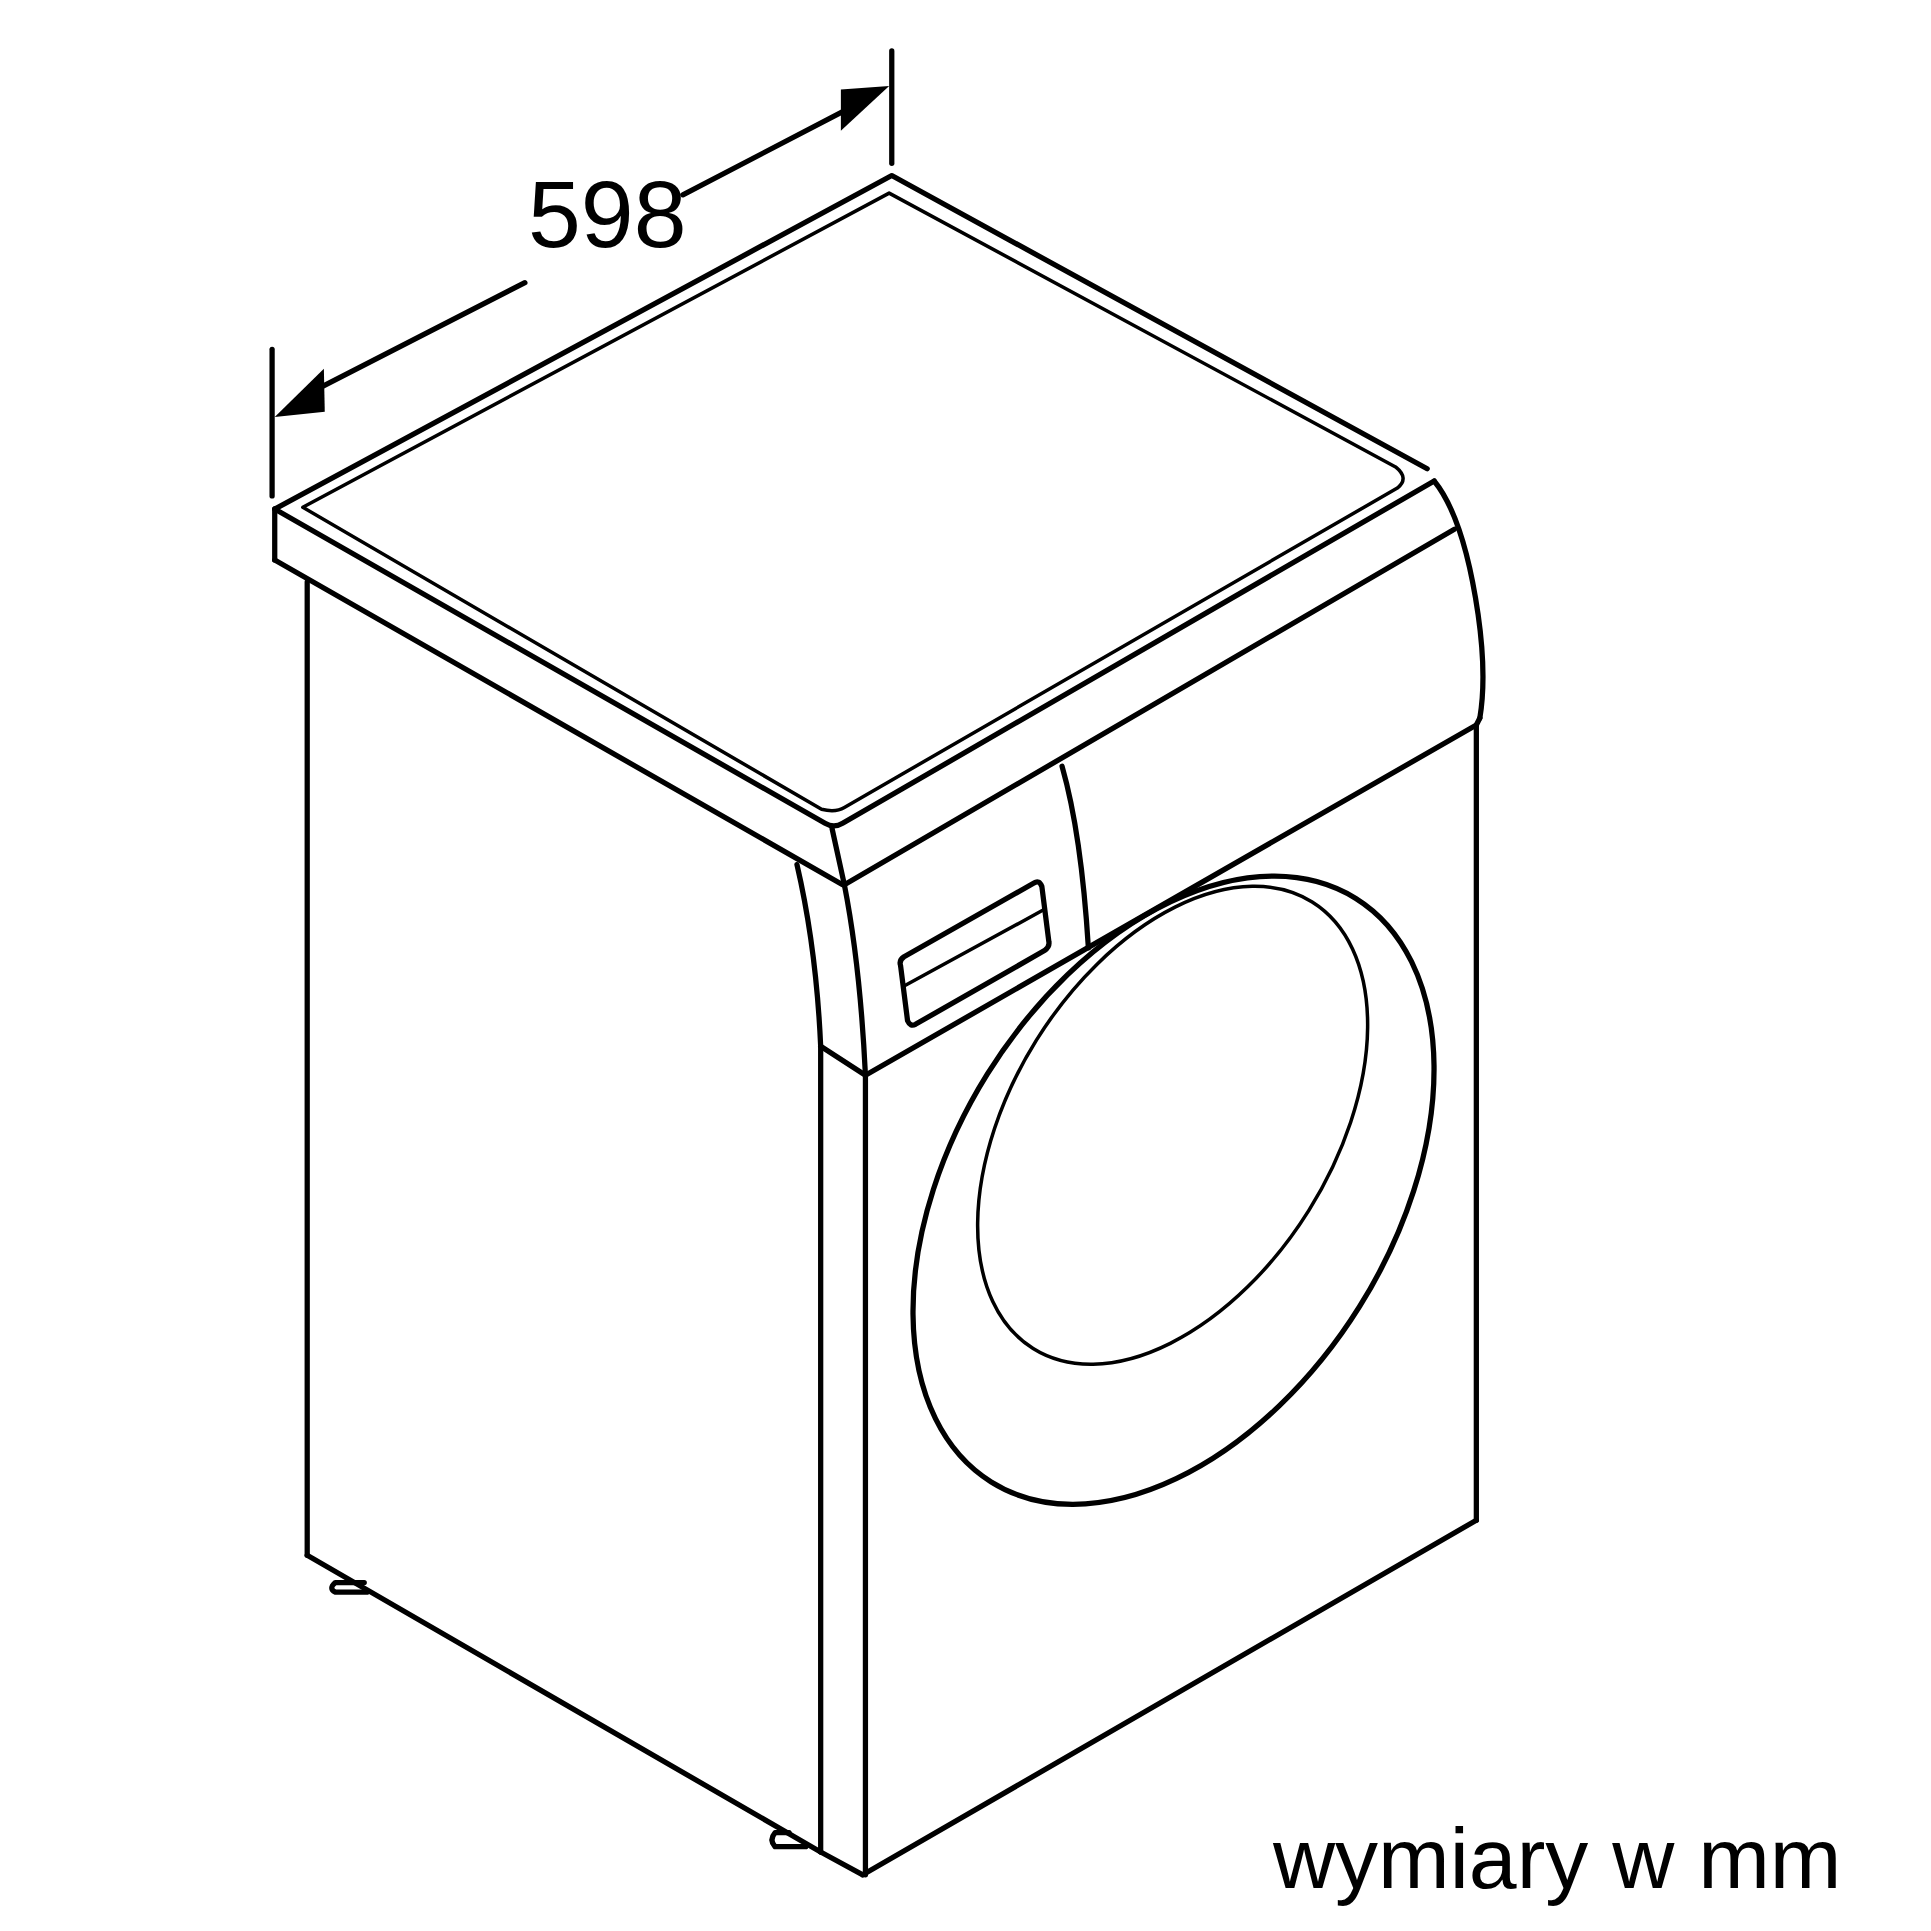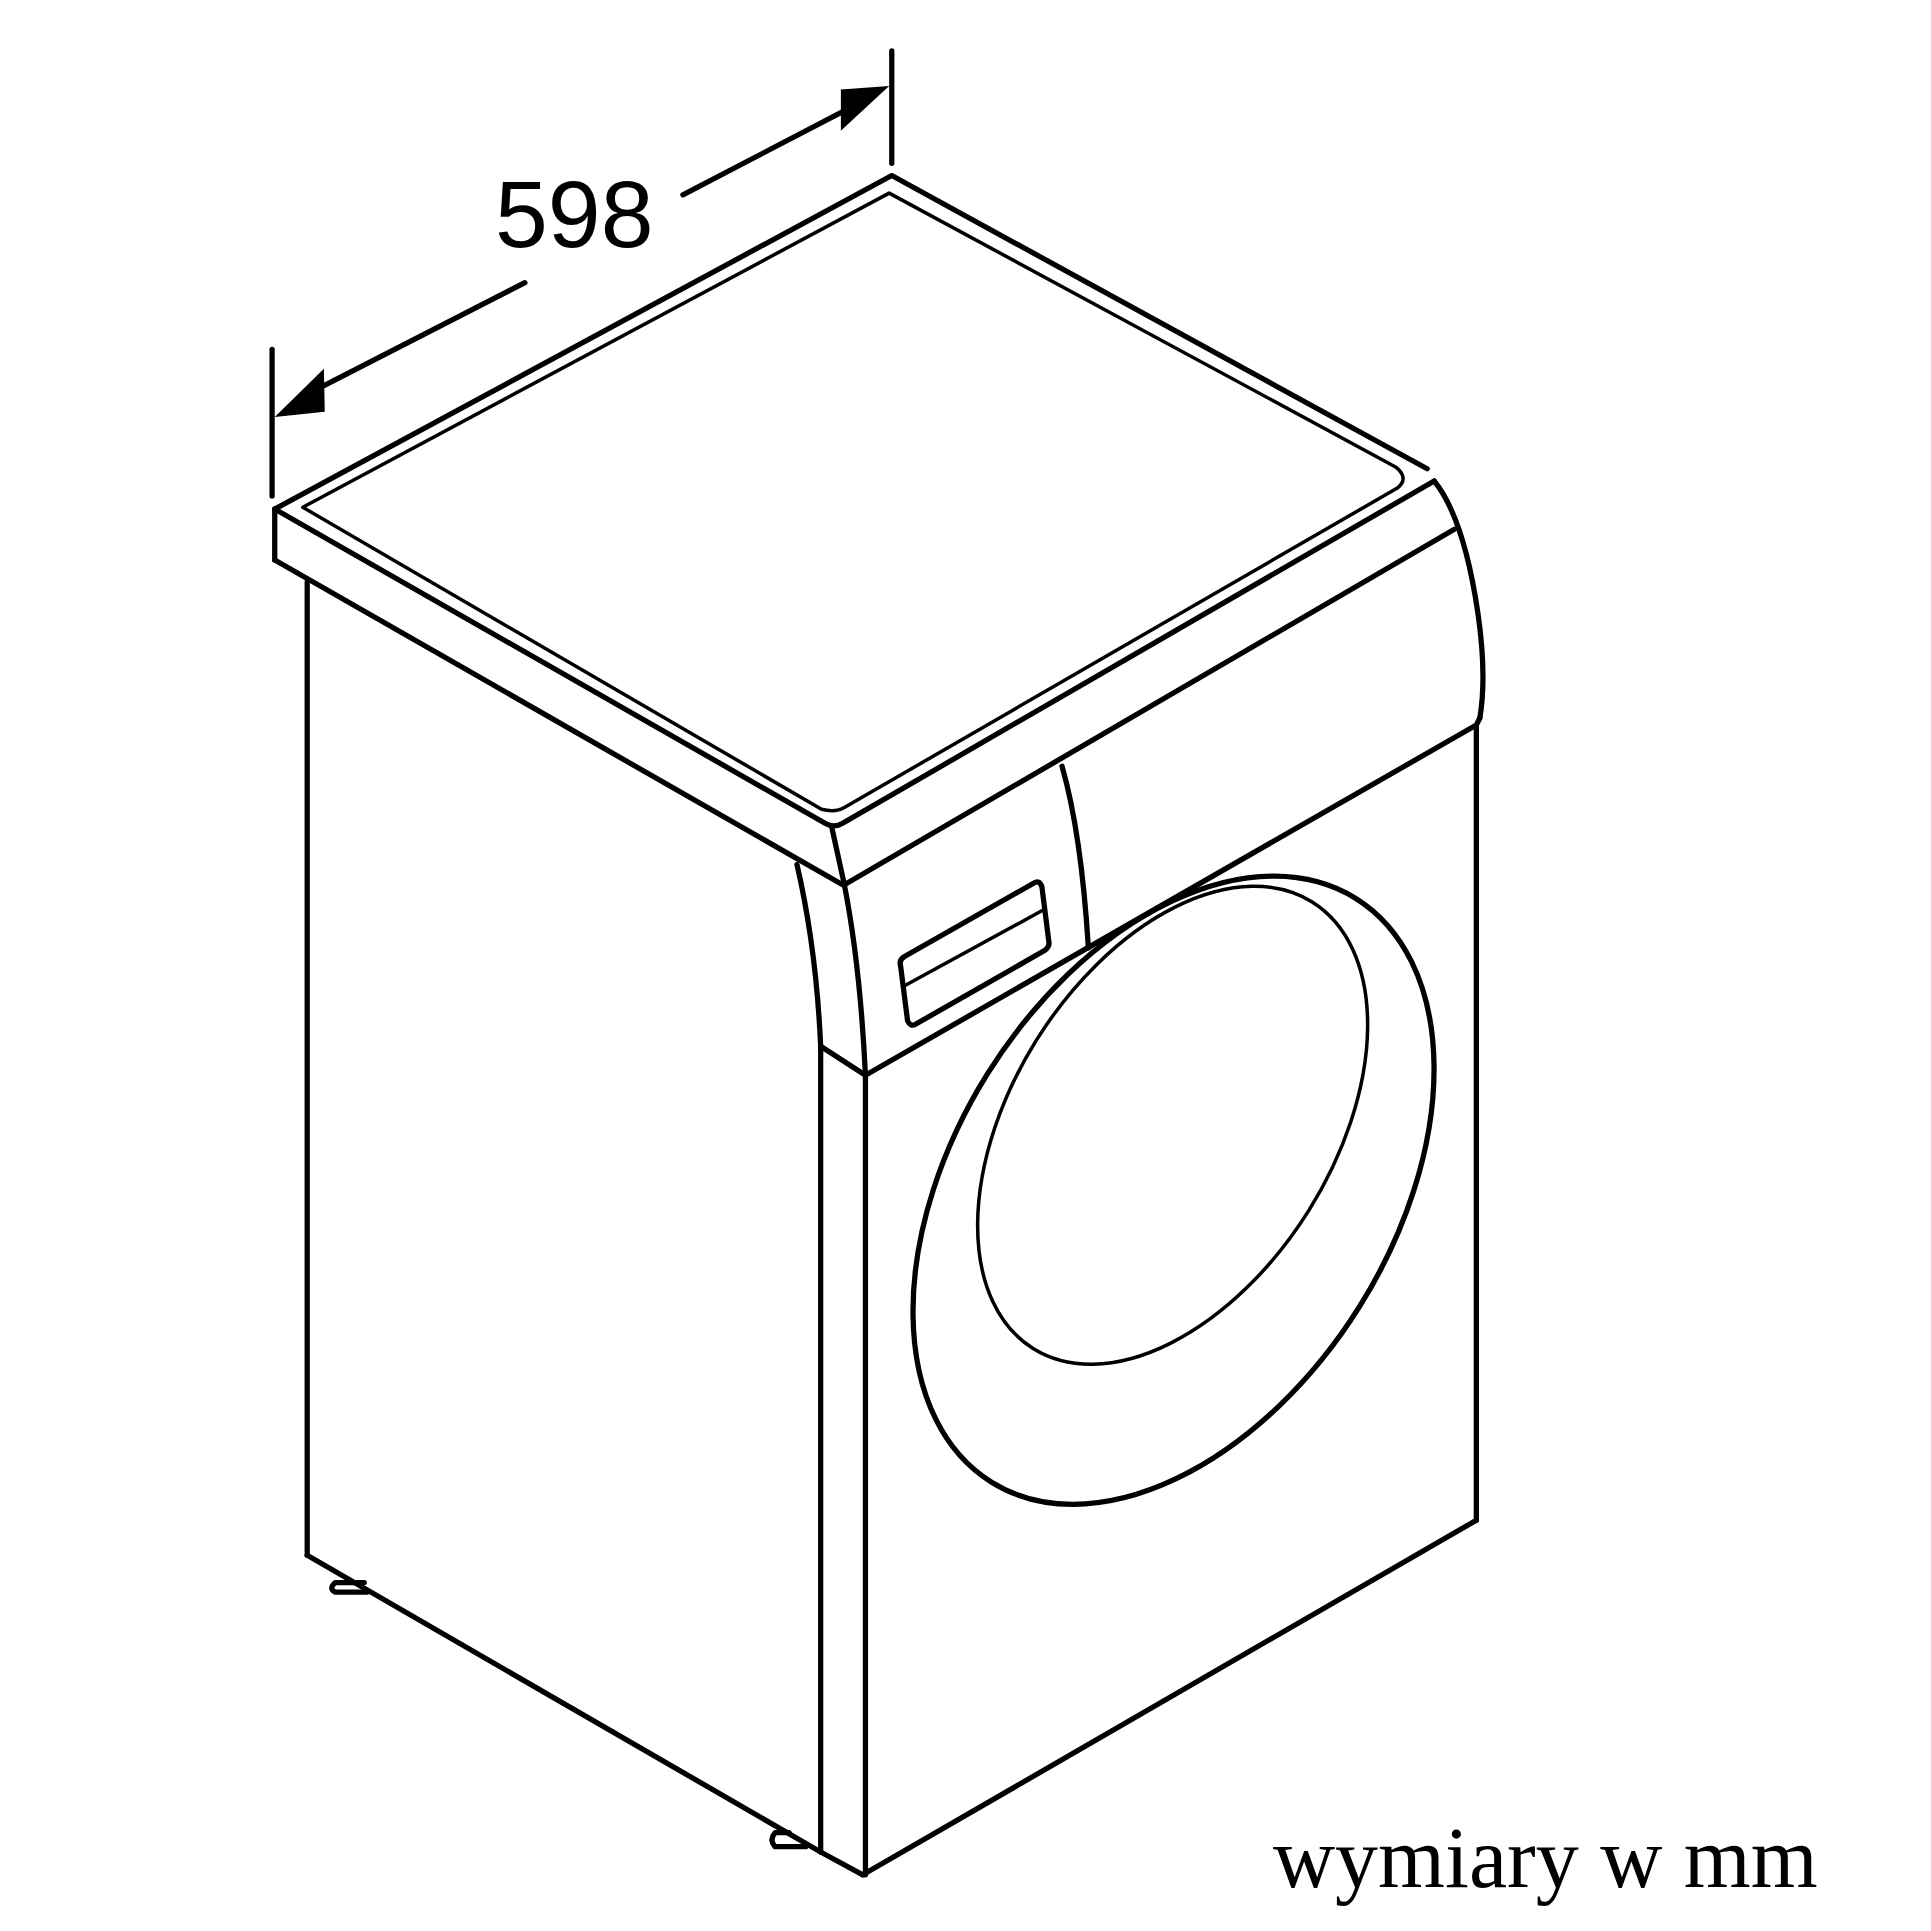--- a/index.html
+++ b/index.html
@@ -2,27 +2,27 @@
 <html style="font-size:14px"><head>
 <meta charset="utf-8">
 <style>
   html, body { margin: 0; padding: 0; background: #ffffff; }
   body { width: 1931px; height: 1931px; position: relative; overflow: hidden; }
   #canvas { position: absolute; left: 0; top: 0; width: 1931px; height: 1931px; }
   .ln { fill: none; stroke: #000; stroke-width: 6; stroke-linecap: round; stroke-linejoin: round; }
   .thin { fill: none; stroke: #000; stroke-width: 4; stroke-linecap: round; stroke-linejoin: round; }
   .fillb { fill: #000; stroke: none; }
   .dim-label {
-    position: absolute; left: 495px; top: 167px;
+    position: absolute; left: 528px; top: 167px;
     font-family: "Liberation Sans", sans-serif; font-size: 95px; line-height: 1;
     color: #000; letter-spacing: 0px;
   }
   .units-label {
     position: absolute; left: 1273px; top: 1815px;
-    font-family: Liberation Serif, serif; font-size: 86px; line-height: 1;
+    font-family: Liberation Sans, sans-serif; font-size: 86px; line-height: 1;
     color: #000;
   }
 </style>
 </head>
 <body>
 
 <div id="drawing">
 <svg id="canvas" viewBox="0 0 2200 2200" xmlns="http://www.w3.org/2000/svg">
 
   <g>

